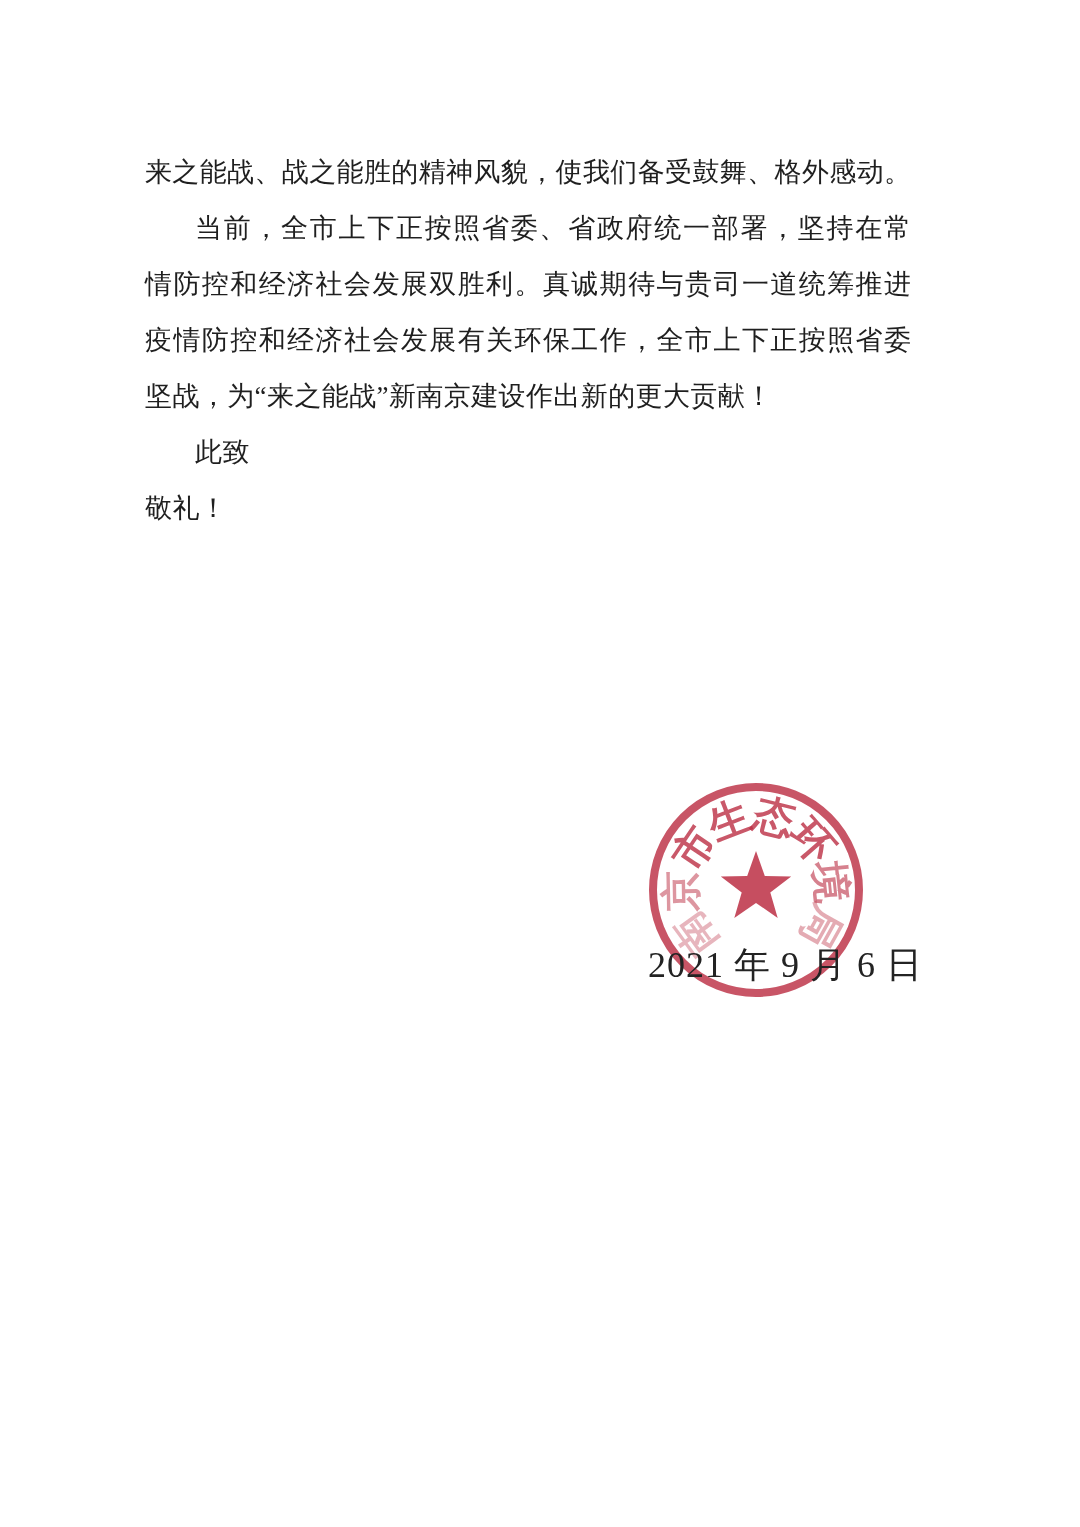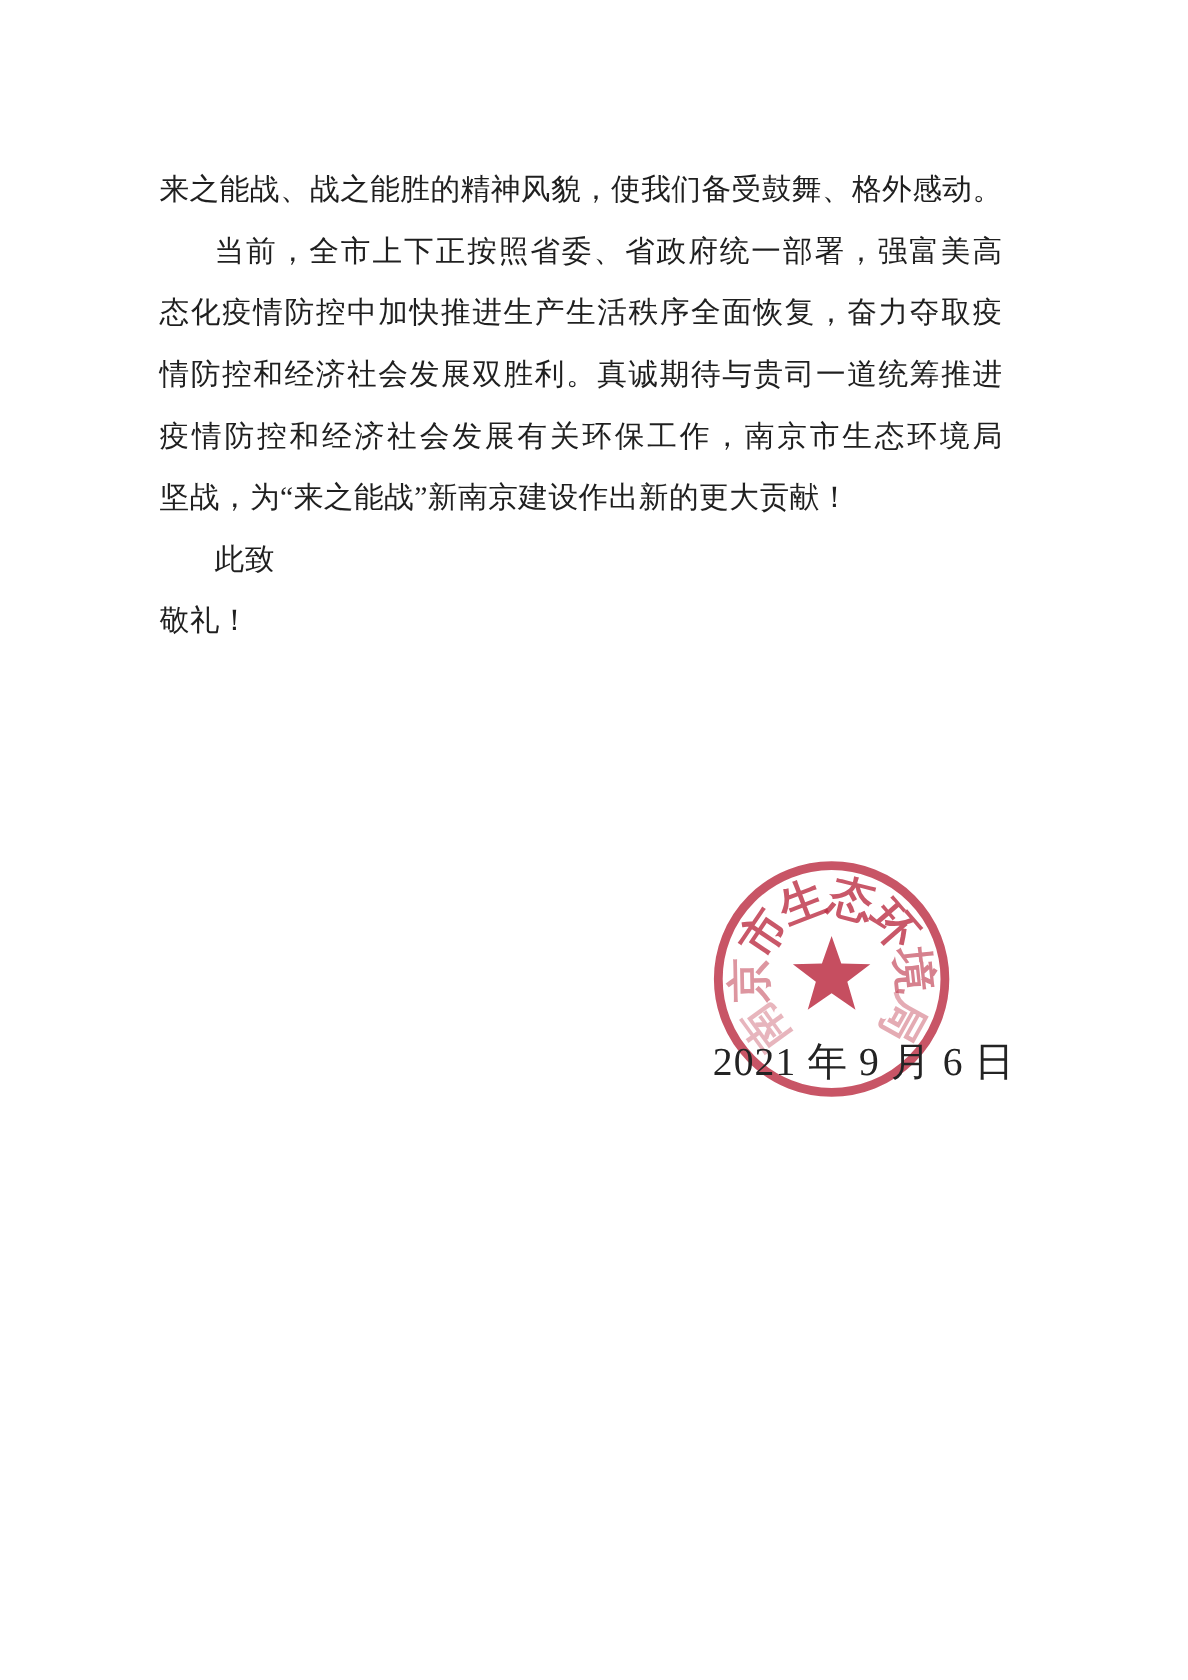--- a/index.html
+++ b/index.html
@@ -79,24 +79,23 @@
   .seal-c6 { opacity: 0.6; }
   .seal-c7 { opacity: 0.4; }
 </style>
 </head>
 <body>
 
 <div class="page">
 
   <div class="body-text">
     <div class="line full">来之能战、战之能胜的精神风貌，使我们备受鼓舞、格外感动。</div>
-    <div class="line full indent">当前，全市上下正按照省委、省政府统一部署，强富美高</div>
-    <div class="line full">态化疫情防控中加快推进生产生活秩序全面恢复，奋力夺取疫</div>
+    <div class="line full indent">当前，全市上下正按照省委、省政府统一部署，坚持在常</div>
     <div class="line full">情防控和经济社会发展双胜利。真诚期待与贵司一道统筹推进</div>
-    <div class="line full">疫情防控和经济社会发展有关环保工作，南京市生态环境局</div>
+    <div class="line full">疫情防控和经济社会发展有关环保工作，全市上下正按照省委</div>
     <div class="line">坚战，为“来之能战”新南京建设作出新的更大贡献！</div>
     <div class="line indent">此致</div>
     <div class="line">敬礼！</div>
   </div>
 
   <svg class="seal" viewBox="0 0 252 252" xmlns="http://www.w3.org/2000/svg">
     <circle class="seal-ring" cx="126" cy="126" r="103" fill="none" stroke-width="8" stroke="#bc2f44"></circle>
     <polygon class="seal-star" points="126,87 134.8,111.9 161.2,112.6 140.3,128.6 147.7,153.9 126,139 104.3,153.9 111.7,128.6 90.8,112.6 117.2,111.9" fill="#bc2f44"></polygon>
     <text class="seal-c0" x="126" y="65" font-size="41" transform="rotate(-126 126 126)" fill="#bc2f44">南</text>
     <text class="seal-c1" x="126" y="65" font-size="41" transform="rotate(-91 126 126)" fill="#bc2f44">京</text>

